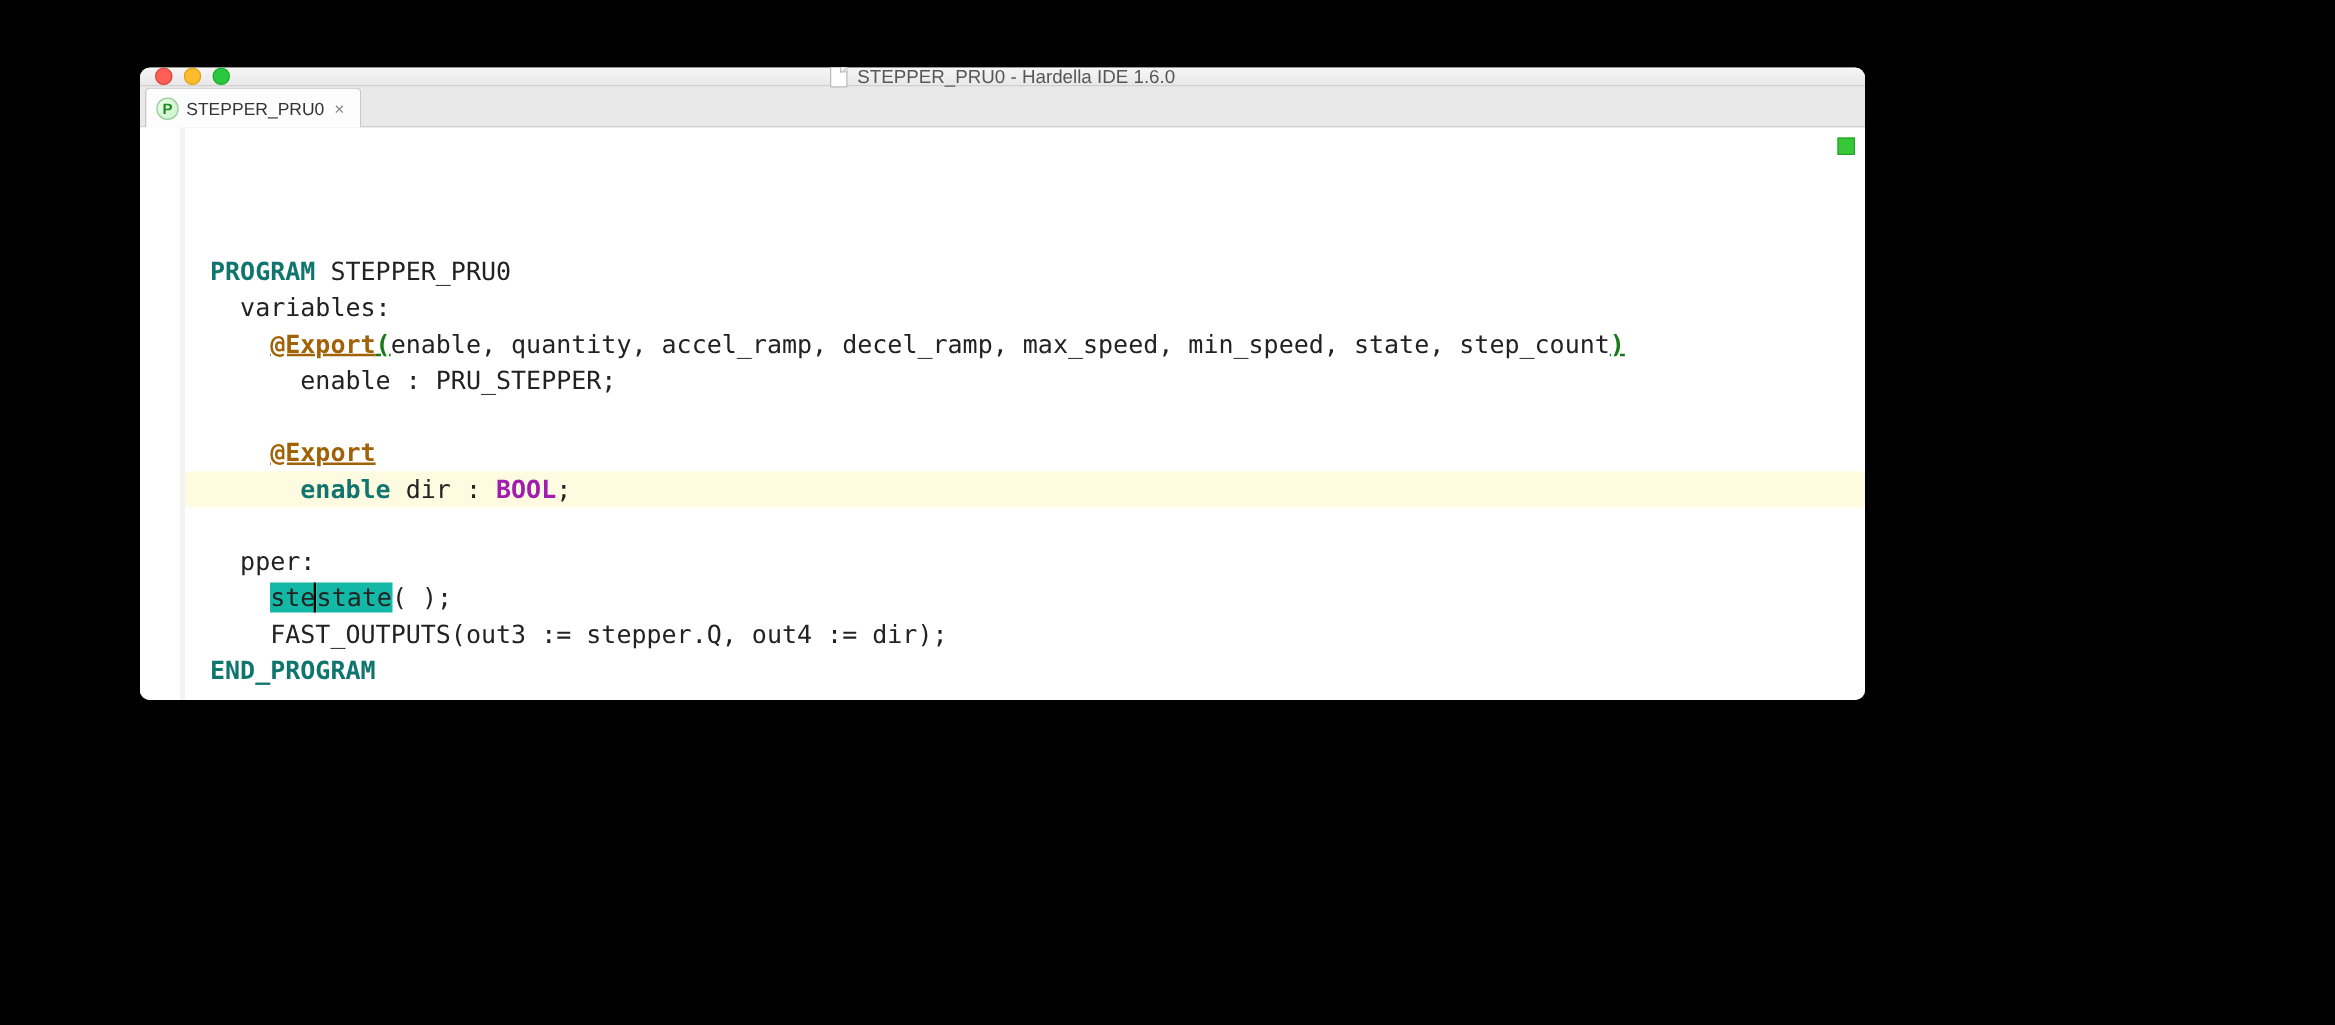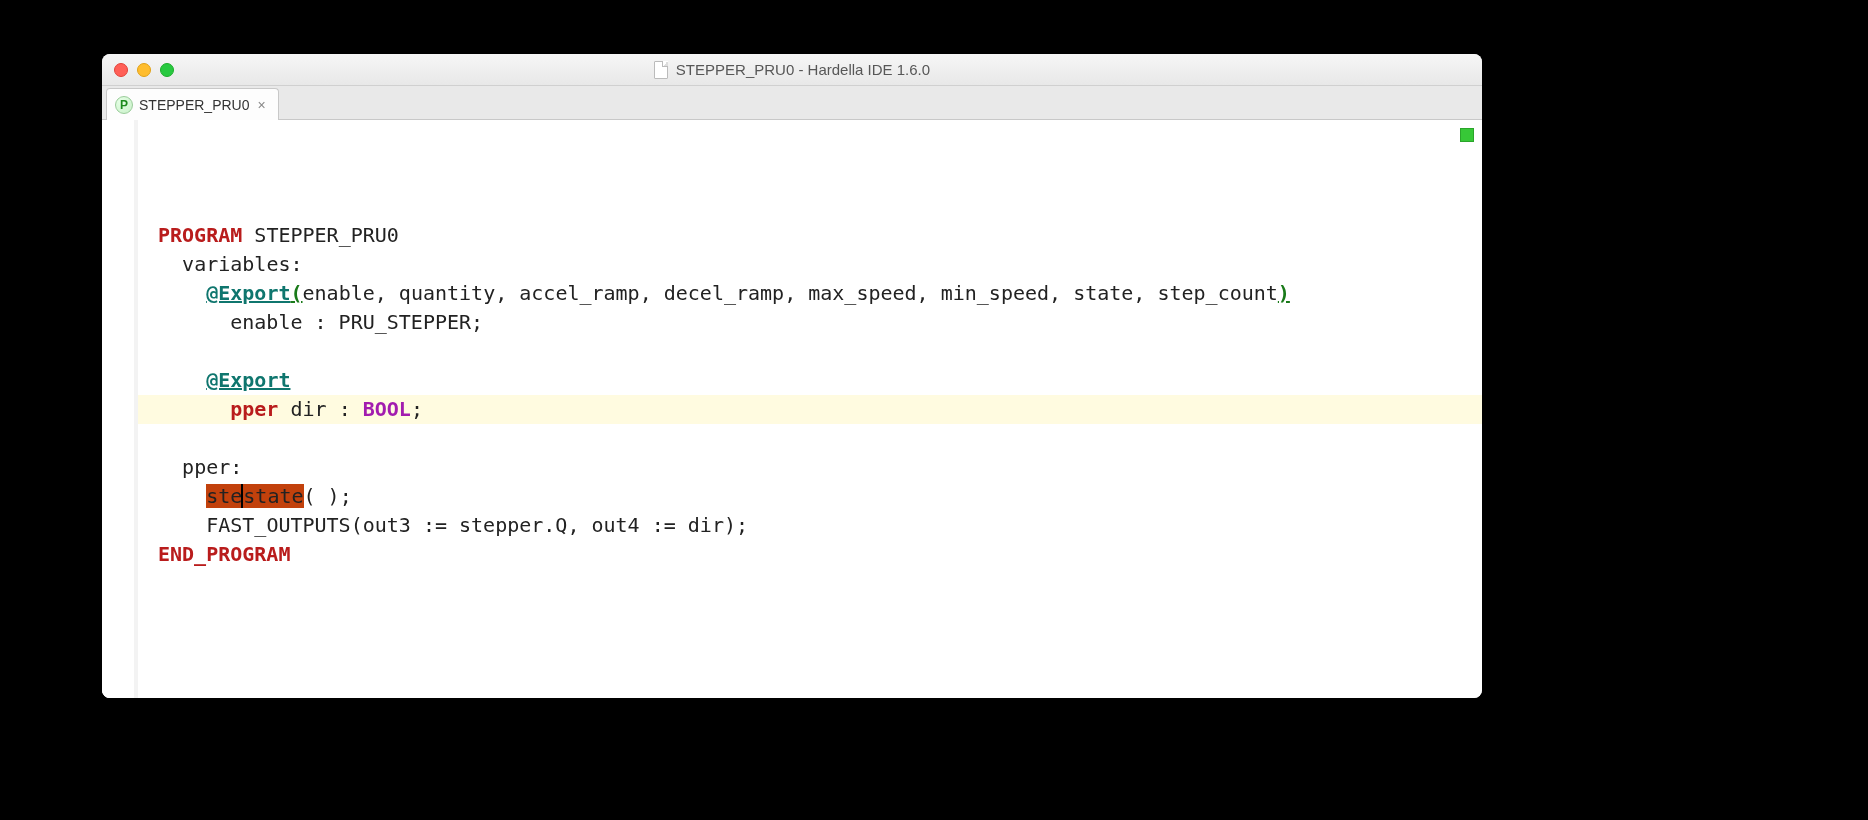--- a/index.html
+++ b/index.html
@@ -7,24 +7,24 @@
     margin: 0;
     padding: 0;
     background: #000;
     width: 1868px;
     height: 820px;
     font-family: -apple-system, BlinkMacSystemFont, "Segoe UI", sans-serif;
     overflow: hidden;
   }
   .window {
     position: absolute;
-    left: 102px;
+    left: 112px;
     top: 54px;
     width: 1380px;
-    height: 644px;
+    height: 506px;
     background: #ececec;
     border-radius: 8px;
     box-shadow: 0 20px 60px rgba(0,0,0,0.5), 0 0 0 1px rgba(0,0,0,0.15);
     display: flex;
     flex-direction: column;
     overflow: hidden;
   }
   .titlebar {
     height: 32px;
     background: linear-gradient(#f6f6f6,#e8e8e8);
@@ -116,35 +116,35 @@
   .code {
     flex:1;
     font-family: "Menlo","Consolas",monospace;
     font-size: 20px;
     line-height: 29px;
     white-space: pre;
     color:#222;
     padding: 14px 0 14px 20px;
     position:relative;
   }
-  .kw-blue { color:#b91c1c; font-weight:bold; }
+  .kw-blue { color:#0f766e; font-weight:bold; }
   .kw-bold { font-weight:normal; }
-  .anno { color:#0f766e; font-weight:bold; text-decoration: underline; }
+  .anno { color:#a16207; font-weight:bold; text-decoration: underline; }
   .bigparenL, .bigparenR { color:#1a7a1a; font-weight:bold; text-decoration: underline; }
   .type-blue { color:#a21caf; font-weight:bold; }
   .hl-line {
     position:absolute;
     left:0; right:0;
     height:29px;
     background:#fffbe0;
     z-index:0;
   }
   .code .line { position:relative; z-index:1; }
   .sel {
-    background:#c2410c;
+    background:#14b8a6;
   }
   .caret {
     border-left: 2px solid #000;
     margin-left:-1px;
   }
   .status-sq {
     position:absolute;
     top:8px; right:8px;
     width:14px; height:14px;
     background:#37c837;
@@ -180,21 +180,21 @@
     <div class="gutter"></div>
     <div class="code">
       <div class="hl-line" style="top:275px;"></div>
       <span class="status-sq"></span>
 <span class="line"><span class="kw-blue">PROGRAM</span><span> STEPPER_PRU0</span></span>
 <span class="line">  <span class="kw-bold">variables:</span></span>
 <span class="line">    <span class="anno">@Export</span><span class="bigparenL">(</span><span>enable, quantity, accel_ramp, decel_ramp, max_speed, min_speed, state, step_count</span><span class="bigparenR">)</span></span>
 <span class="line">      <span>enable : PRU_STEPPER;</span></span>
 <span class="line"> </span>
 <span class="line">    <span class="anno">@Export</span></span>
-<span class="line">      <span class="kw-blue">pper</span><span> dir : </span><span class="type-blue">BOOL</span><span>;</span></span>
+<span class="line">      <span class="kw-blue">enable</span><span> dir : </span><span class="type-blue">BOOL</span><span>;</span></span>
 <span class="line"> </span>
 <span class="line">  <span class="kw-bold">pper:</span></span>
 <span class="line">    <span class="sel">ste</span><span class="caret"></span><span class="sel">state</span><span>( );</span></span>
 <span class="line">    <span>FAST_OUTPUTS(out3 := stepper.Q, out4 := dir);</span></span>
 <span class="line"><span class="kw-blue">END_PROGRAM</span></span>
     </div>
   </div>
 
 </div>
 

